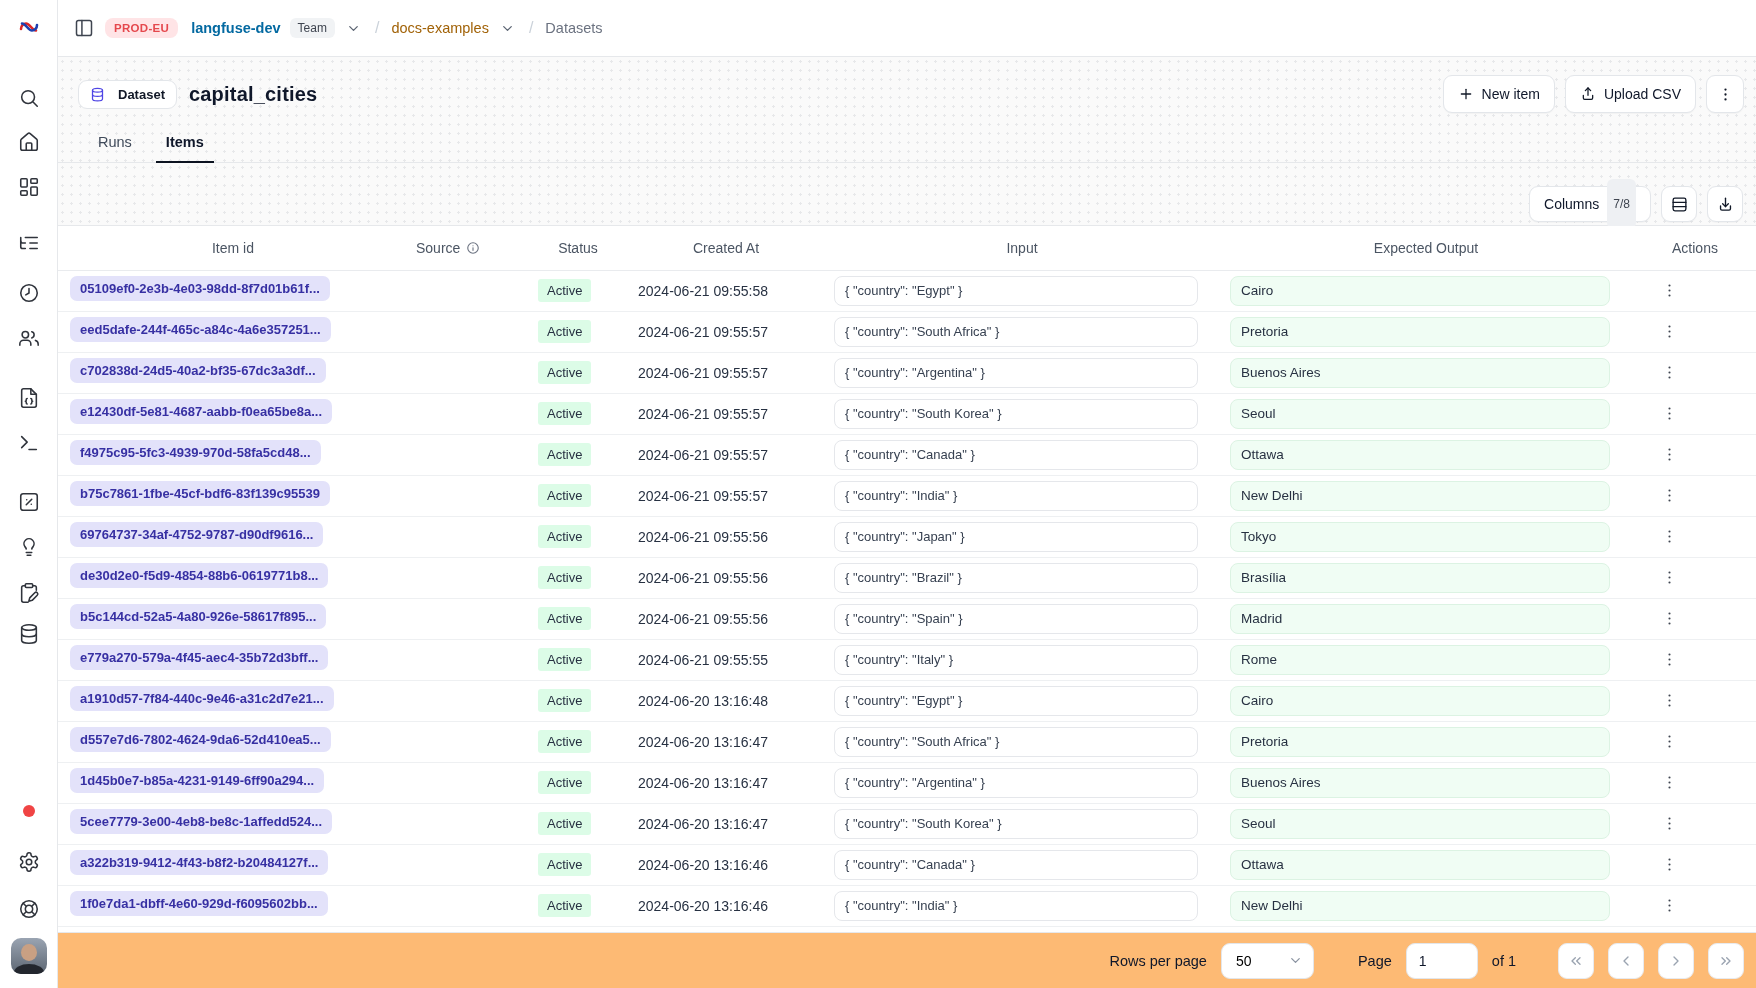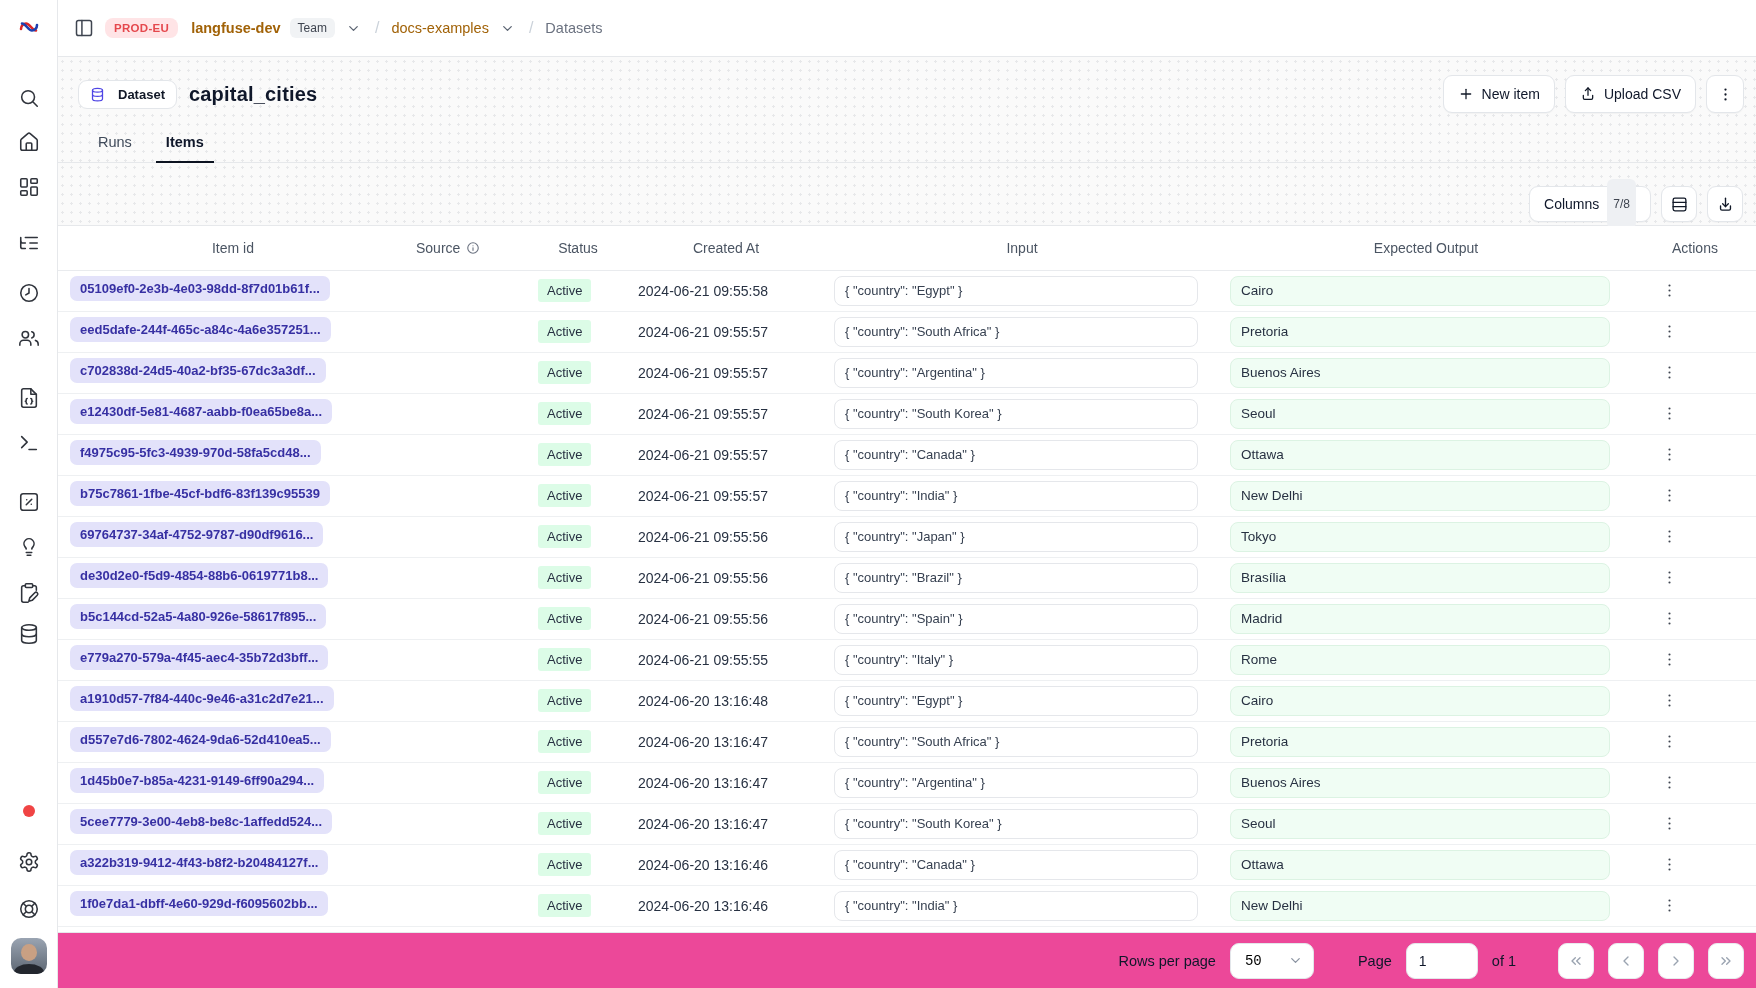--- a/index.html
+++ b/index.html
@@ -26,21 +26,21 @@
   
   .main { flex:1; display:flex; flex-direction:column; min-width:0; }
 
   .topbar { height:57px; flex-shrink:0; border-bottom:1px solid #e6e8eb; display:flex; align-items:center;
     padding:0 20px 0 14px; gap:9px; background:#fff; font-size:14.5px; }
   .icon-plain { background:none; border:none; display:flex; align-items:center; justify-content:center;
     color:#3f4550; cursor:pointer; padding:2px; }
   .icon-plain svg { width:20px; height:20px; }
   .env-badge { background:#ffe4e6; color:#e5484d; font-size:11.5px; font-weight:600; letter-spacing:.3px;
     padding:4px 9px; border-radius:8px; }
-  .org-name { font-weight:600; color:#a16207; margin-left:4px; }
+  .org-name { font-weight:600; color:#0369a1; margin-left:4px; }
   .type-badge { background:#f1f3f5; color:#3f4550; font-size:12px; padding:3px 8px; border-radius:6px; }
   .bc-chev { color:#5b6472; display:flex; }
   .bc-chev svg { width:15px; height:15px; }
   .bc-slash { color:#cbd2da; font-size:16px; padding:0 3px; }
   .bc-current { color:#6b7280; }
   .bc-link { color:#a16207; font-weight:500; }
 
   .dotted { background-color:#fafafa;
     background-image:radial-gradient(#e7e8ea 1px, transparent 1.3px); background-size:9px 9px; }
 
@@ -86,24 +86,24 @@
   .io-box { display:flex; align-items:center; height:30px; border:1px solid #e5e7eb; border-radius:8px;
     background:#fff; padding:0 10px; font-size:13px; color:#374151; overflow:hidden; white-space:nowrap;
     width:calc(100% - 12px); cursor:pointer; }
   .expected-box { background:#f0fdf4; border-color:#dcf3e3; color:#273142; font-size:13.5px; }
   .kebab-sm { width:26px; height:26px; margin-left:14px; display:flex; align-items:center; justify-content:center;
     background:none; border:none; color:#3f4550; cursor:pointer; border-radius:6px; }
   .kebab-sm svg, .btn-icon svg.kebab { width:17px; height:17px; }
 
   
   .pagination { height:56px; flex-shrink:0; border-top:1px solid #e6e8eb; display:flex; align-items:center;
-    justify-content:flex-end; padding:0 12px; gap:14px; font-size:14.5px; color:#0f172a; background:#ec4899; }
-  .select-box { display:flex; align-items:center; justify-content:space-between; width:84px; height:36px;
+    justify-content:flex-end; padding:0 12px; gap:14px; font-size:14.5px; color:#0f172a; background:#fdba74; }
+  .select-box { display:flex; align-items:center; justify-content:space-between; width:93px; height:36px;
     border:1px solid #e3e6ea; border-radius:9px; background:#fff; padding:0 10px 0 14px; font-size:14px;
-    font-family:Liberation Mono, monospace; cursor:pointer; }
+    font-family:Liberation Sans, sans-serif; cursor:pointer; }
   .select-box svg { width:15px; height:15px; color:#8a93a1; }
   .page-input { width:72px; height:36px; border:1px solid #e3e6ea; border-radius:9px; padding:0 12px;
     font-size:14px; font-family:inherit; color:#0f172a; }
   .pg-label-page { margin-left:30px; }
   .nav-group { display:flex; gap:14px; margin-left:28px; }
   .nav-btn { width:36px; height:36px; border:1px solid #e8eaee; border-radius:9px; background:#fff;
     display:flex; align-items:center; justify-content:center; color:#9aa3b0; cursor:default; }
   .nav-btn svg { width:16px; height:16px; }
 </style>
 </head>

